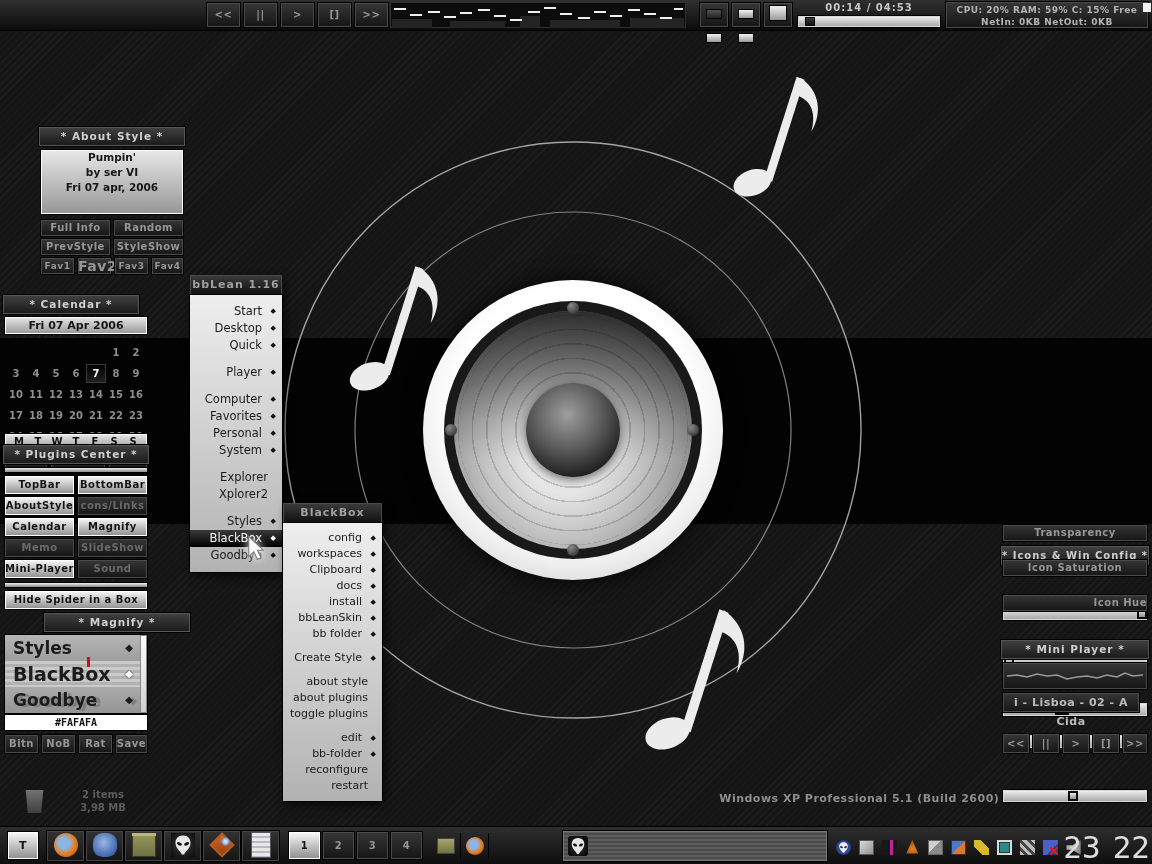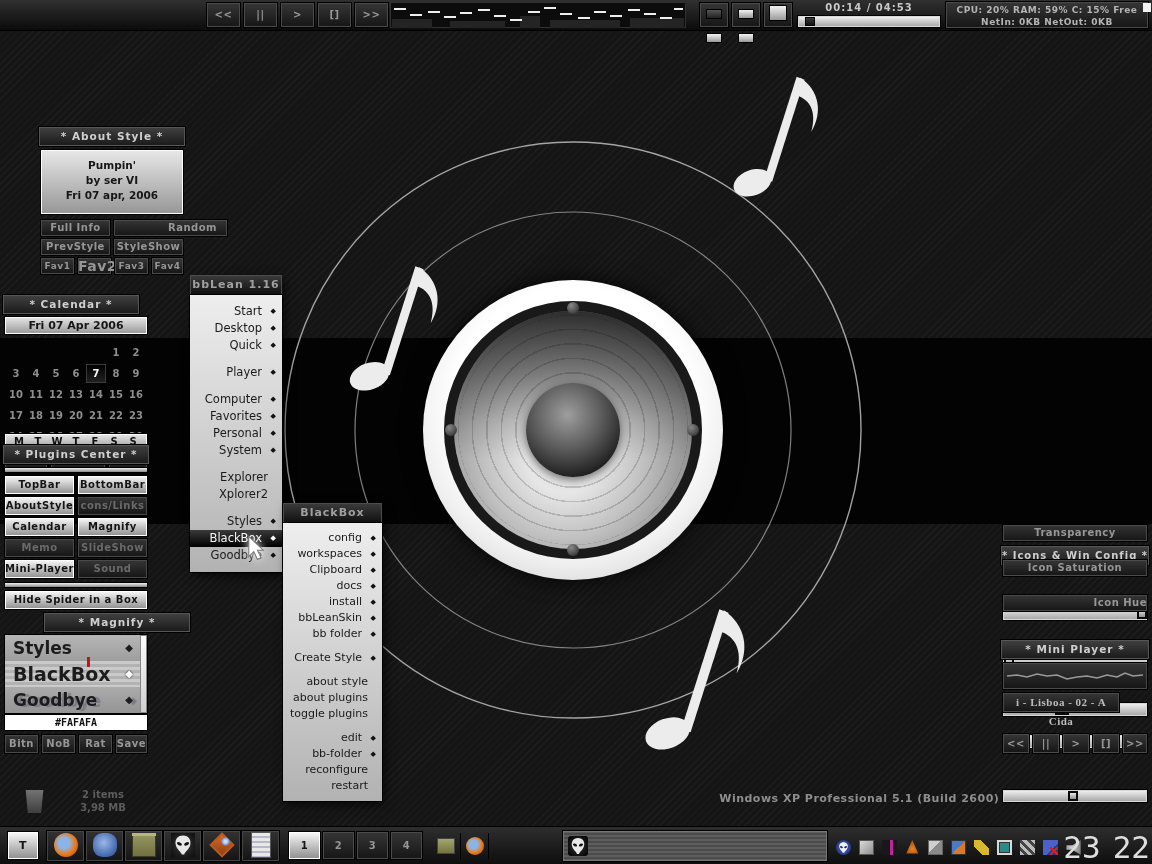--- a/index.html
+++ b/index.html
@@ -163,27 +163,27 @@
 
     <div class="btn abs" style="left:946px;top:2px;width:202px;height:26px;line-height:12px;font-size:9px;color:#b4b4b4;">
       <div style="margin-top:2px;">CPU: 20% RAM: 59% C: 15% Free</div>
       <div>NetIn: 0KB    NetOut: 0KB</div>
     </div>
     <div class="abs" style="left:1143px;top:3px;width:8px;height:9px;background:#f2f2f2;"></div>
   </div>
 
   <div class="abs" style="left:3px;top:127px;width:146px;margin-left:36px;">
     <div class="hdr">* About Style *</div>
-    <div class="infobox abs" style="left:2px;top:23px;width:142px;height:64px;padding-top:8px;box-sizing:border-box;line-height:15px;">
+    <div class="infobox abs" style="left:2px;top:23px;width:142px;height:64px;box-sizing:border-box;line-height:15px;">
       <div>Pumpin'</div>
       <div>by ser VI</div>
       <div>Fri 07 apr, 2006</div>
     </div>
     <div class="btn panel-btn" style="left:2px;top:93px;width:69px;">Full Info</div>
-    <div class="btn panel-btn" style="left:75px;top:93px;width:69px;padding-left:44px;">Random</div>
+    <div class="btn panel-btn" style="left:75px;top:93px;width:69px;">Random</div>
     <div class="btn panel-btn" style="left:2px;top:112px;width:69px;">PrevStyle</div>
     <div class="btn panel-btn" style="left:75px;top:112px;width:69px;">StyleShow</div>
     <div class="btn panel-btn" style="left:2px;top:131px;width:33px;font-size:9px;">Fav1</div>
     <div class="btn panel-btn" style="left:39px;top:131px;width:33px;font-size:14px;">Fav2</div>
     <div class="btn panel-btn" style="left:76px;top:131px;width:33px;font-size:9px;">Fav3</div>
     <div class="btn panel-btn" style="left:113px;top:131px;width:31px;font-size:9px;">Fav4</div>
   </div>
 
   <div class="abs" style="left:3px;top:271px;width:136px;margin-top:24px;">
     <div class="hdr">* Calendar *</div>
@@ -315,21 +315,21 @@
     </div>
   </div>
 
   <div class="abs" style="left:1001px;top:640px;width:148px;">
     <div class="hdr">* Mini Player *</div>
     <div class="btn abs" style="left:2px;top:23px;width:144px;height:26px;">
       <svg width="144" height="26">
           <polyline points="4,13 14,12 24,14 34,11 44,13 54,12 64,16 74,14 84,13 94,15 104,12 114,14 122,10 130,13 140,12" fill="none" stroke="#9a9a9a" stroke-width="1.6"></polyline>
         </svg>
     </div>
-    <div class="btn abs" style="left:2px;top:53px;width:116px;height:19px;line-height:19px;color:#bcbcbc;font-size:11px;font-family:Liberation Serif, serif;">i - Lisboa - 02 - A Cida</div>
+    <div class="btn abs" style="left:2px;top:53px;width:136px;height:19px;line-height:19px;color:#bcbcbc;font-size:11px;">i - Lisboa - 02 - A Cida</div>
     <div class="track abs" style="left:2px;top:76px;width:144px;">
       <div class="thumb dark" style="left: 2%;"></div>
     </div>
     <div class="btn abs" style="left:2px;top:94px;width:26px;height:19px;line-height:19px;">&lt;&lt;</div>
     <div class="btn abs" style="left:32px;top:94px;width:26px;height:19px;line-height:19px;">||</div>
     <div class="btn abs" style="left:62px;top:94px;width:26px;height:19px;line-height:19px;">&gt;</div>
     <div class="btn abs" style="left:92px;top:94px;width:26px;height:19px;line-height:19px;">[]</div>
     <div class="btn abs" style="left:122px;top:94px;width:24px;height:19px;line-height:19px;">&gt;&gt;</div>
     <div class="track abs" style="left:2px;top:118px;width:144px;height:12px;">
       <div class="thumb" style="height: 10px; border-width: 2px; left: 45%;"></div>

